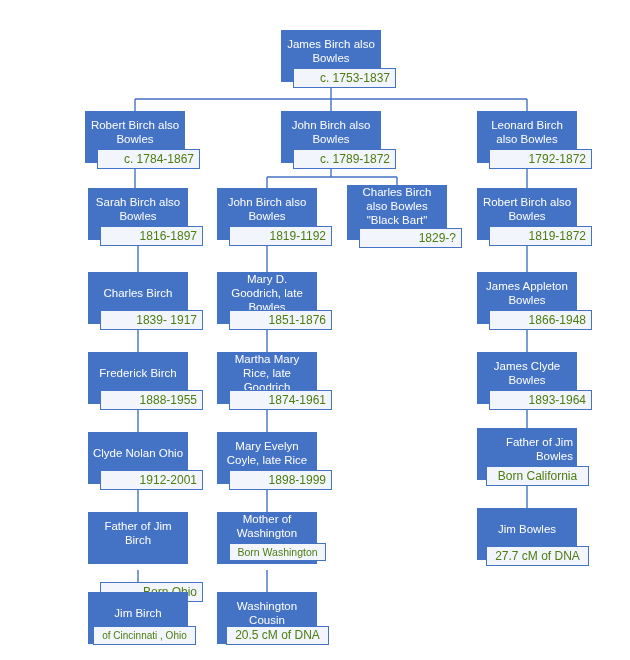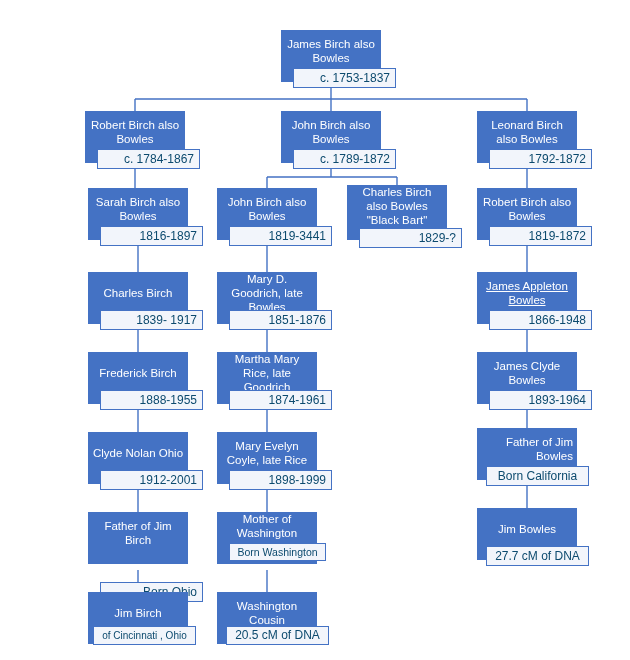--- a/index.html
+++ b/index.html
@@ -47,21 +47,21 @@
     line-height: 14px;
     padding: 2px 4px 12px 4px;
   }
   .node-box.three-line {
     padding-bottom: 16px;
   }
   .node-label {
     position: absolute;
     background: #F2F5FB;
     border: 1px solid #4472C4;
-    color: #0c4a6e;
+    color: #4d7c0f;
     box-sizing: border-box;
     font-size: 12px;
     line-height: 15px;
     text-align: right;
     padding: 1px 5px 1px 5px;
     white-space: nowrap;
     display: flex;
     align-items: center;
     justify-content: flex-end;
   }
@@ -120,40 +120,40 @@
     <div class="node">
       <div class="node-box" style="left: 461px; top: 111px; width: 100px; height: 52px;">Leonard Birch also Bowles</div>
       <div class="node-label" style="left: 473px; top: 149px; width: 103px; height: 20px;">1792-1872</div>
     </div>
     <div class="node">
       <div class="node-box" style="left: 72px; top: 188px; width: 100px; height: 52px;">Sarah Birch also Bowles</div>
       <div class="node-label" style="left: 84px; top: 226px; width: 103px; height: 20px;">1816-1897</div>
     </div>
     <div class="node">
       <div class="node-box" style="left: 201px; top: 188px; width: 100px; height: 52px;">John Birch also Bowles</div>
-      <div class="node-label" style="left: 213px; top: 226px; width: 103px; height: 20px;">1819-3441</div>
+      <div class="node-label" style="left: 213px; top: 226px; width: 103px; height: 20px;">1819-1192</div>
     </div>
     <div class="node">
       <div class="node-box three-line" style="left: 331px; top: 185px; width: 100px; height: 55px;">Charles Birch also Bowles "Black Bart"</div>
       <div class="node-label" style="left: 343px; top: 228px; width: 103px; height: 20px;">1829-?</div>
     </div>
     <div class="node">
       <div class="node-box" style="left: 461px; top: 188px; width: 100px; height: 52px;">Robert Birch also Bowles</div>
       <div class="node-label" style="left: 473px; top: 226px; width: 103px; height: 20px;">1819-1872</div>
     </div>
     <div class="node">
       <div class="node-box" style="left: 72px; top: 272px; width: 100px; height: 52px;">Charles Birch</div>
       <div class="node-label" style="left: 84px; top: 310px; width: 103px; height: 20px;">1839- 1917</div>
     </div>
     <div class="node">
       <div class="node-box" style="left: 201px; top: 272px; width: 100px; height: 52px;">Mary D. Goodrich, late Bowles</div>
       <div class="node-label" style="left: 213px; top: 310px; width: 103px; height: 20px;">1851-1876</div>
     </div>
     <div class="node">
-      <div class="node-box" style="left: 461px; top: 272px; width: 100px; height: 52px; text-decoration: underline;">James Appleton Bowles</div>
+      <div class="node-box" style="left: 461px; top: 272px; width: 100px; height: 52px;">James Appleton Bowles</div>
       <div class="node-label" style="left: 473px; top: 310px; width: 103px; height: 20px; text-align: center;">1866-1948</div>
     </div>
     <div class="node">
       <div class="node-box" style="left: 72px; top: 352px; width: 100px; height: 52px;">Frederick Birch</div>
       <div class="node-label" style="left: 84px; top: 390px; width: 103px; height: 20px;">1888-1955</div>
     </div>
     <div class="node">
       <div class="node-box" style="left: 201px; top: 352px; width: 100px; height: 52px;">Martha Mary Rice, late Goodrich</div>
       <div class="node-label" style="left: 213px; top: 390px; width: 103px; height: 20px;">1874-1961</div>
     </div>

